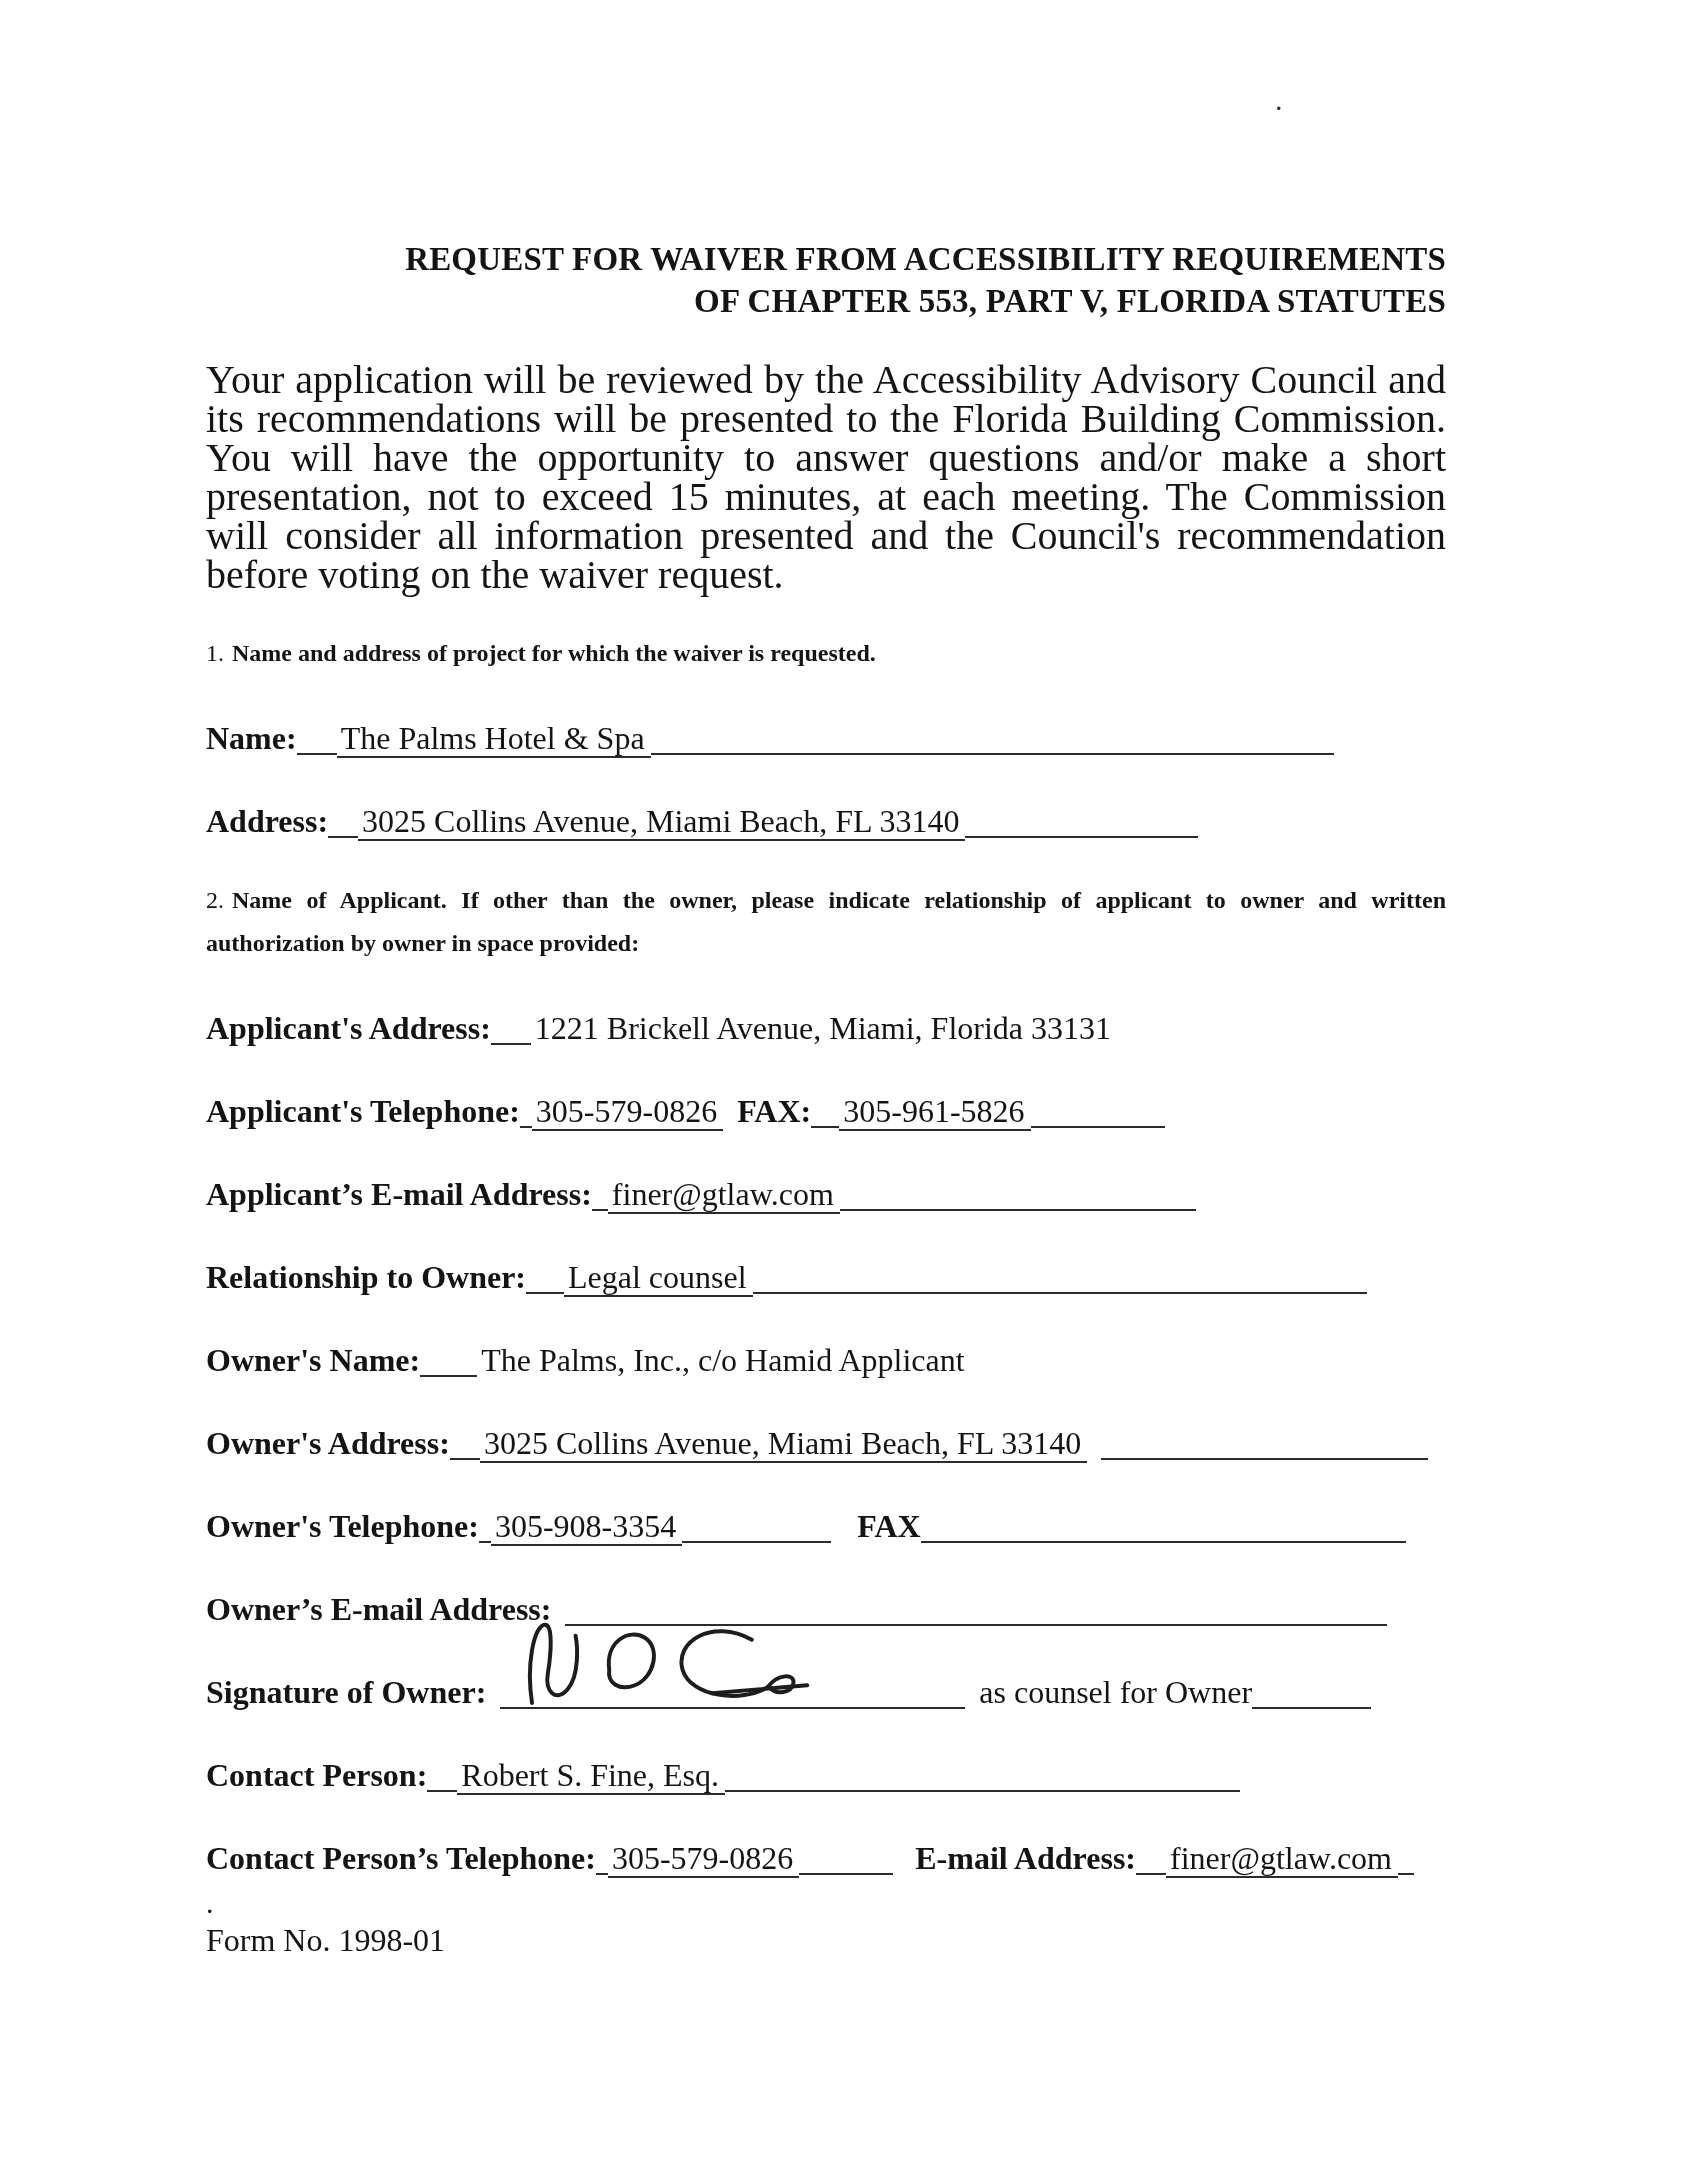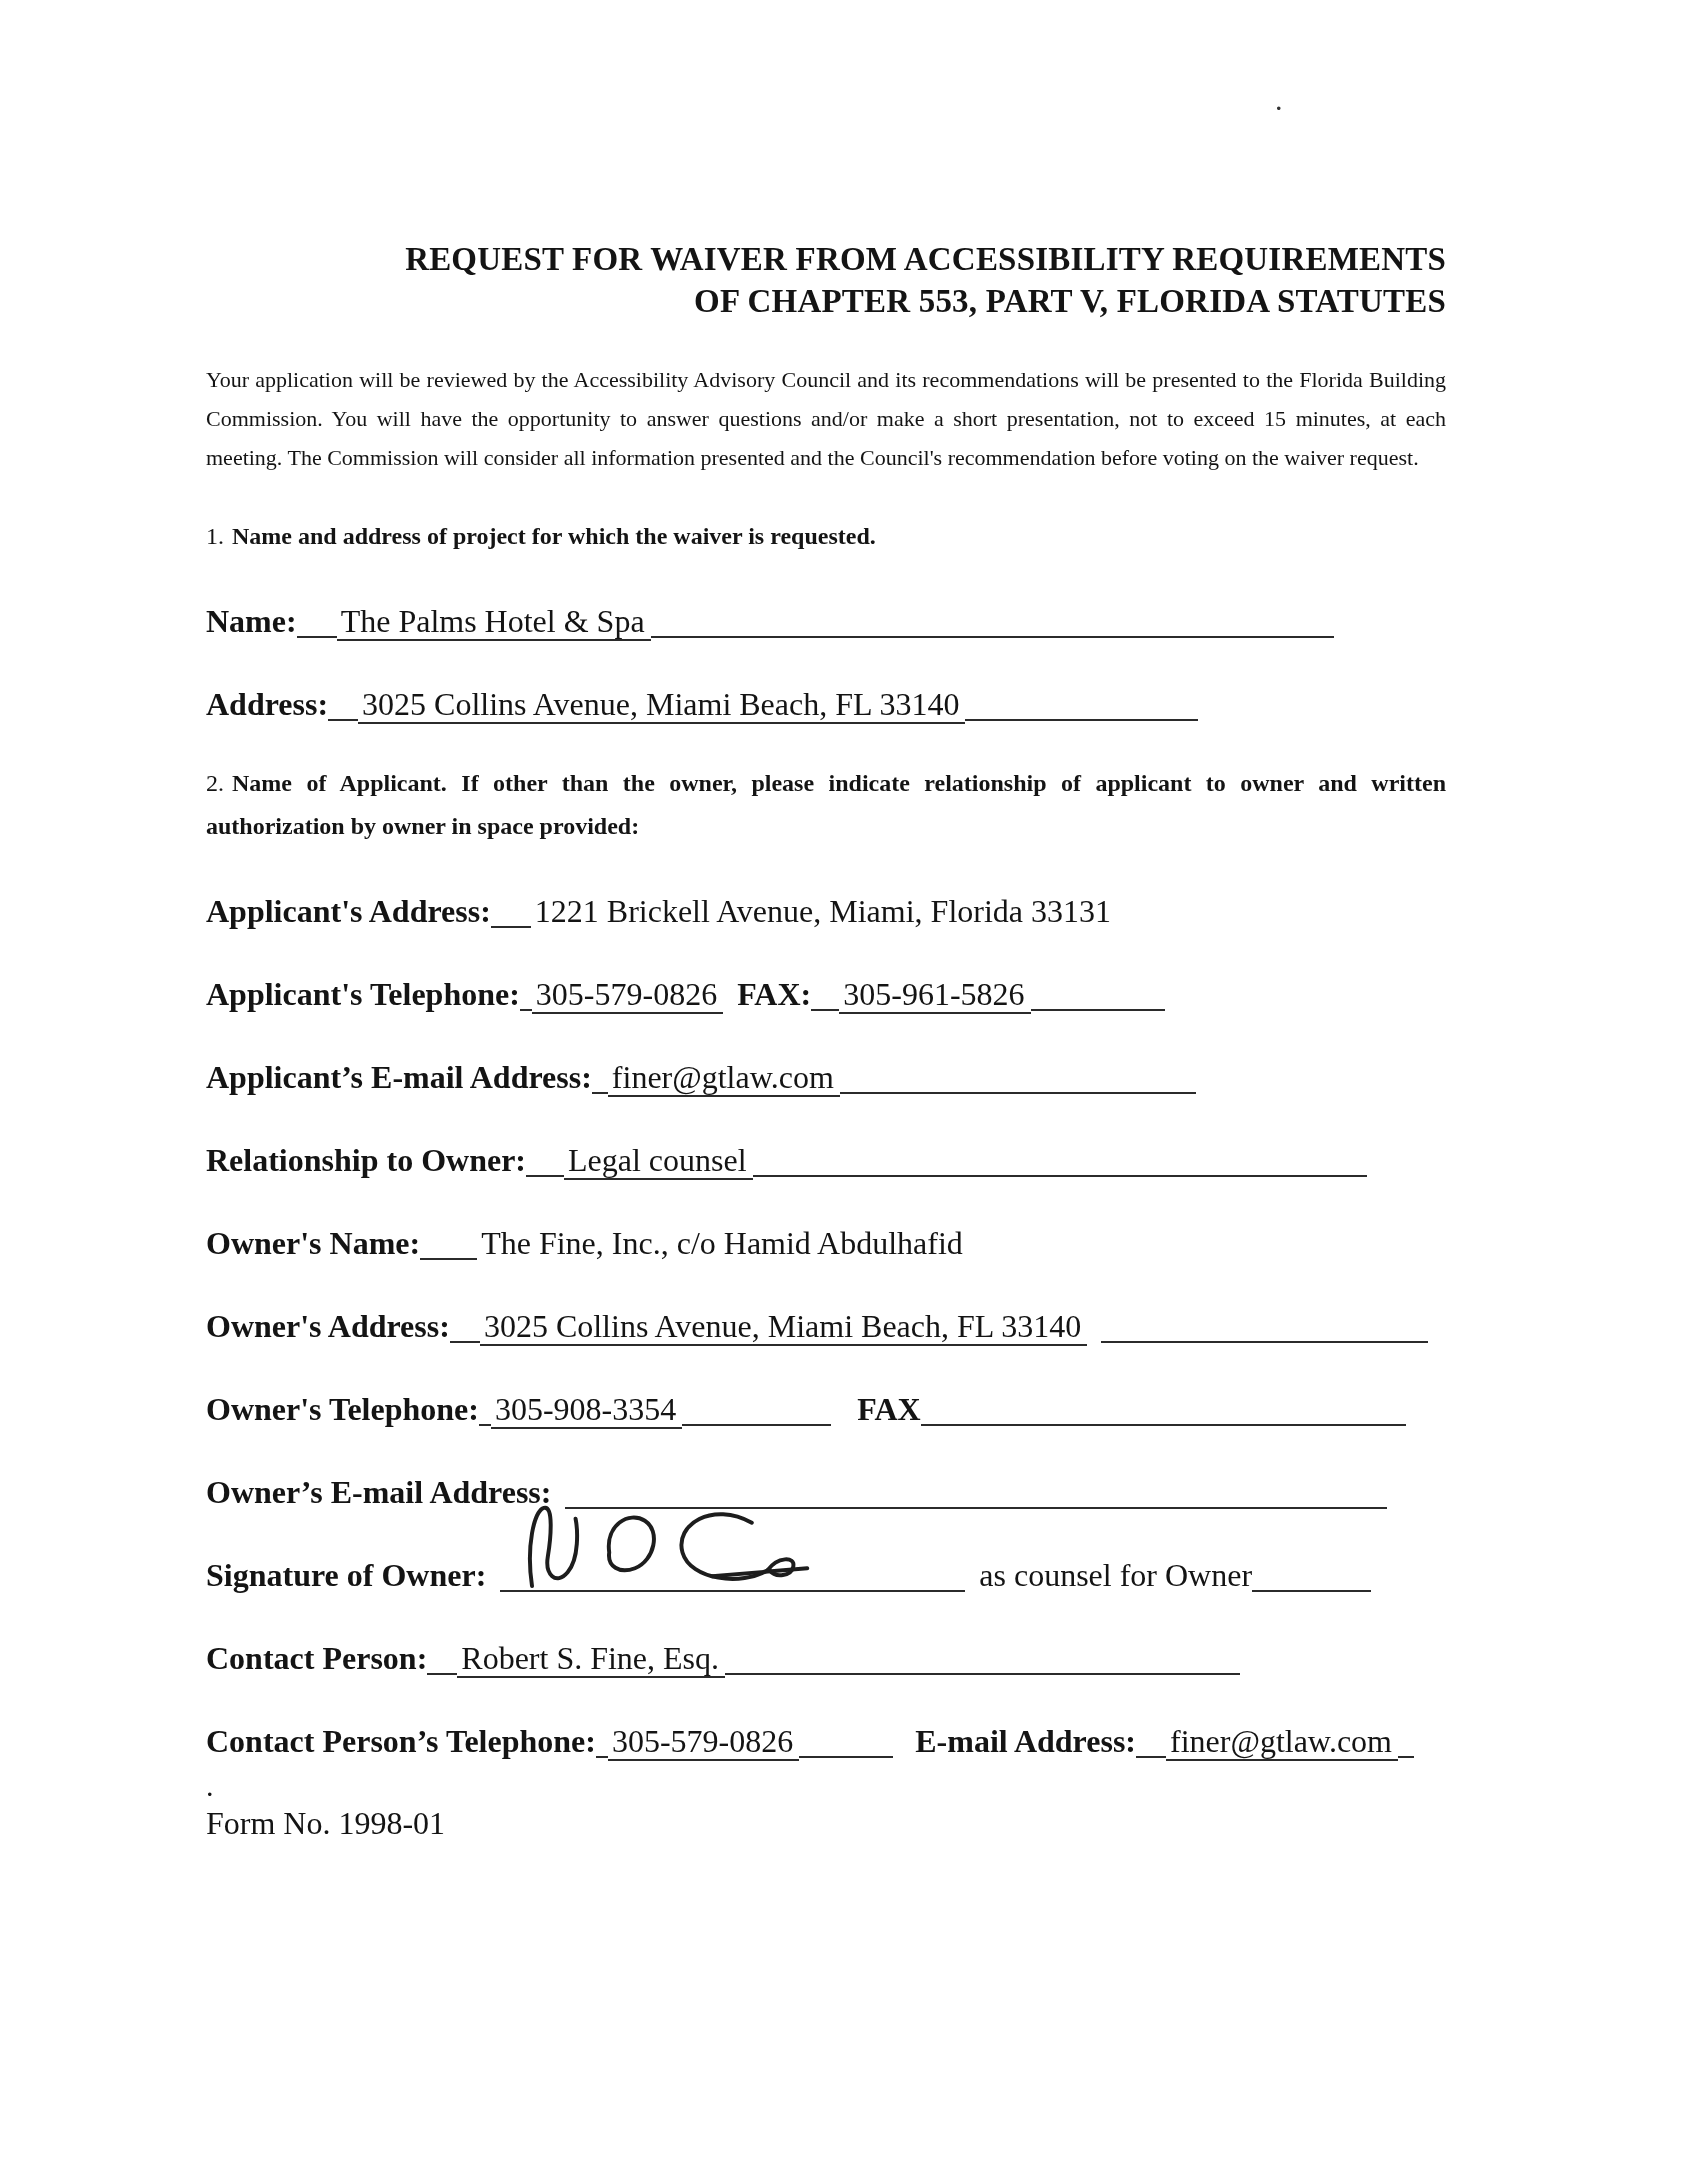--- a/index.html
+++ b/index.html
@@ -24,21 +24,21 @@
   }
   .title {
     text-align: right;
     font-weight: bold;
     font-size: 33px;
     line-height: 42px;
     letter-spacing: 0.2px;
   }
   .intro {
     margin: 38px 0 0 0;
-    font-size: 22px;
+    font-size: 40px;
     line-height: 39px;
     text-align: justify;
   }
   .section-heading {
     margin: 38px 0 0 0;
     font-size: 24px;
     line-height: 43px;
     text-align: justify;
   }
   .section-heading .num {
@@ -149,21 +149,21 @@
 
     <div class="field">
       <span class="label">Applicant’s E-mail Address:</span><span class="u blank" style="width:16px"></span><span class="u val">finer@gtlaw.com</span><span class="u blank" style="width:356px"></span>
     </div>
 
     <div class="field">
       <span class="label">Relationship to Owner:</span><span class="u blank" style="width:38px"></span><span class="u val">Legal counsel</span><span class="u blank" style="width:614px"></span>
     </div>
 
     <div class="field">
-      <span class="label">Owner's Name:</span><span class="u blank" style="width:57px"></span><span class="val plain">The Fine, Inc., c/o Hamid Abdulhafid</span>
+      <span class="label">Owner's Name:</span><span class="u blank" style="width:57px"></span><span class="val plain">The Palms, Inc., c/o Hamid Applicant</span>
     </div>
 
     <div class="field">
       <span class="label">Owner's Address:</span><span class="u blank" style="width:30px"></span><span class="u val">3025 Collins Avenue, Miami Beach, FL 33140</span><span class="plain-sep"></span><span class="u blank" style="width:327px"></span>
     </div>
 
     <div class="field">
       <span class="label">Owner's Telephone:</span><span class="u blank" style="width:12px"></span><span class="u val">305-908-3354</span><span class="u blank" style="width:149px"></span><span class="plain-sep" style="width:26px"></span><span class="label">FAX</span><span class="u blank" style="width:485px"></span>
     </div>
 

